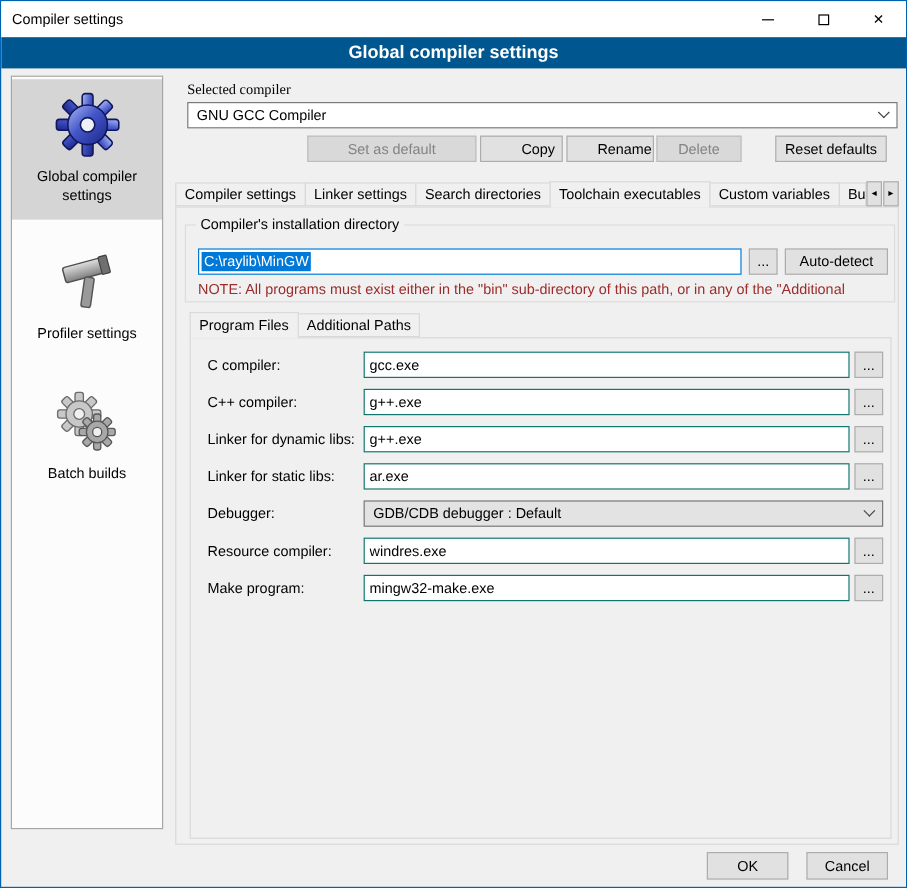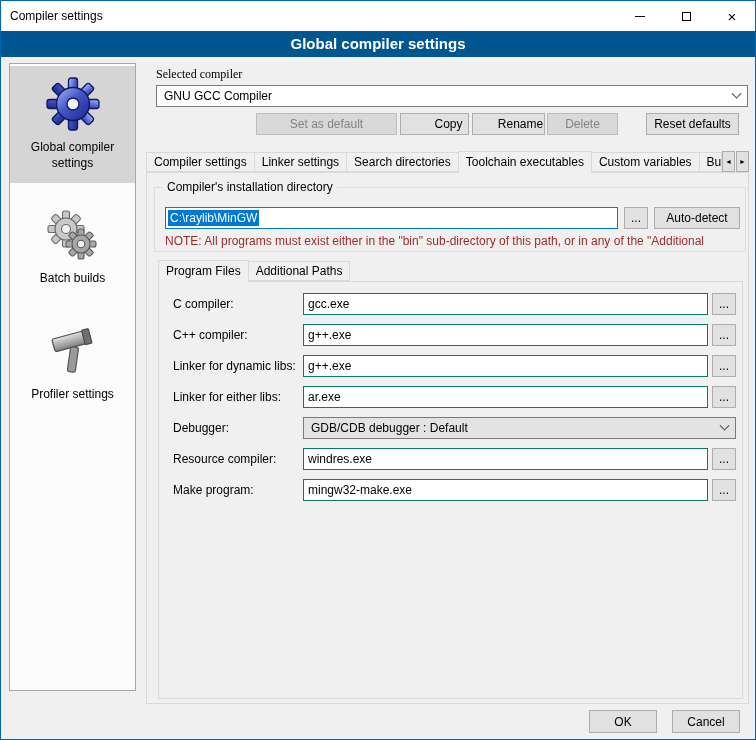--- a/index.html
+++ b/index.html
@@ -144,54 +144,54 @@
           <rect x="23.5" y="2" width="9" height="52" rx="2.5" transform="rotate(90 28 28)"></rect>
           <rect x="23.5" y="2" width="9" height="52" rx="2.5" transform="rotate(135 28 28)"></rect>
           <circle cx="28" cy="28" r="16.5"></circle>
         </g>
         <circle cx="28" cy="28" r="6" fill="#eef0f8" stroke="#10175c" stroke-width="1.3"></circle>
       </svg>
       <span class="sidebar-label">Global compiler settings</span>
     </div>
     <div class="sidebar-item">
       <svg class="icon" width="56" height="56" viewBox="0 0 56 56">
-        <g fill="#c8c8c8" stroke="#6a6a6a" stroke-width="1.1">
-          <rect x="17.5" y="4" width="7" height="36" rx="2"></rect>
-          <rect x="17.5" y="4" width="7" height="36" rx="2" transform="rotate(45 21 22)"></rect>
-          <rect x="17.5" y="4" width="7" height="36" rx="2" transform="rotate(90 21 22)"></rect>
-          <rect x="17.5" y="4" width="7" height="36" rx="2" transform="rotate(135 21 22)"></rect>
-          <circle cx="21" cy="22" r="11"></circle>
-        </g>
-        <circle cx="21" cy="22" r="4.5" fill="#f0f0f0" stroke="#6a6a6a" stroke-width="1.1"></circle>
-        <g fill="#a8a8a8" stroke="#585858" stroke-width="1.1">
-          <rect x="33" y="22" width="6" height="30" rx="2"></rect>
-          <rect x="33" y="22" width="6" height="30" rx="2" transform="rotate(45 36 37)"></rect>
-          <rect x="33" y="22" width="6" height="30" rx="2" transform="rotate(90 36 37)"></rect>
-          <rect x="33" y="22" width="6" height="30" rx="2" transform="rotate(135 36 37)"></rect>
-          <circle cx="36" cy="37" r="9"></circle>
-        </g>
-        <circle cx="36" cy="37" r="3.8" fill="#f0f0f0" stroke="#585858" stroke-width="1.1"></circle>
-      </svg>
-      <span class="sidebar-label">Batch builds</span>
-    </div>
-    <div class="sidebar-item">
-      <svg class="icon" width="56" height="56" viewBox="0 0 56 56">
         <defs>
           <linearGradient id="g2" x1="0" y1="0" x2="0" y2="1">
             <stop offset="0" stop-color="#e0e0e0"></stop>
               <stop offset="1" stop-color="#7f7f7f"></stop>
           </linearGradient>
         </defs>
         <g transform="rotate(-15 28 22)">
           <rect x="9" y="11" width="36" height="13" rx="2" fill="url(#g2)" stroke="#4f4f4f" stroke-width="1.2"></rect>
           <rect x="40" y="10" width="7" height="15" rx="1" fill="#6f6f6f" stroke="#404040" stroke-width="1"></rect>
         </g>
         <rect x="24" y="24" width="8" height="25" rx="2" transform="rotate(8 28 36)" fill="#9a9a9a" stroke="#555" stroke-width="1.2"></rect>
       </svg>
       <span class="sidebar-label">Profiler settings</span>
+    </div>
+    <div class="sidebar-item">
+      <svg class="icon" width="56" height="56" viewBox="0 0 56 56">
+        <g fill="#c8c8c8" stroke="#6a6a6a" stroke-width="1.1">
+          <rect x="17.5" y="4" width="7" height="36" rx="2"></rect>
+          <rect x="17.5" y="4" width="7" height="36" rx="2" transform="rotate(45 21 22)"></rect>
+          <rect x="17.5" y="4" width="7" height="36" rx="2" transform="rotate(90 21 22)"></rect>
+          <rect x="17.5" y="4" width="7" height="36" rx="2" transform="rotate(135 21 22)"></rect>
+          <circle cx="21" cy="22" r="11"></circle>
+        </g>
+        <circle cx="21" cy="22" r="4.5" fill="#f0f0f0" stroke="#6a6a6a" stroke-width="1.1"></circle>
+        <g fill="#a8a8a8" stroke="#585858" stroke-width="1.1">
+          <rect x="33" y="22" width="6" height="30" rx="2"></rect>
+          <rect x="33" y="22" width="6" height="30" rx="2" transform="rotate(45 36 37)"></rect>
+          <rect x="33" y="22" width="6" height="30" rx="2" transform="rotate(90 36 37)"></rect>
+          <rect x="33" y="22" width="6" height="30" rx="2" transform="rotate(135 36 37)"></rect>
+          <circle cx="36" cy="37" r="9"></circle>
+        </g>
+        <circle cx="36" cy="37" r="3.8" fill="#f0f0f0" stroke="#585858" stroke-width="1.1"></circle>
+      </svg>
+      <span class="sidebar-label">Batch builds</span>
     </div>
   </div>
 
   <span class="label-selected-compiler">Selected compiler</span>
   <div class="combo combo-compiler">
     <span>GNU GCC Compiler</span>
     <span class="chev"></span>
   </div>
 
   <button class="btn" id="btn-setdefault" disabled="">Set as default</button>
@@ -246,21 +246,21 @@
         <button class="btn-browse">...</button>
       </div>
 
       <div class="form-row" style="top:73px">
         <span class="field-label">Linker for dynamic libs:</span>
         <input class="field-input" value="g++.exe" style="">
         <button class="btn-browse">...</button>
       </div>
 
       <div class="form-row" style="top:104px">
-        <span class="field-label">Linker for either libs:</span>
+        <span class="field-label">Linker for static libs:</span>
         <input class="field-input" value="ar.exe" style="">
         <button class="btn-browse">...</button>
       </div>
 
       <div class="form-row" style="top:135px">
         <span class="field-label">Debugger:</span>
         <div class="combo combo-debugger">
           <span>GDB/CDB debugger : Default</span>
           <span class="chev"></span>
         </div>

